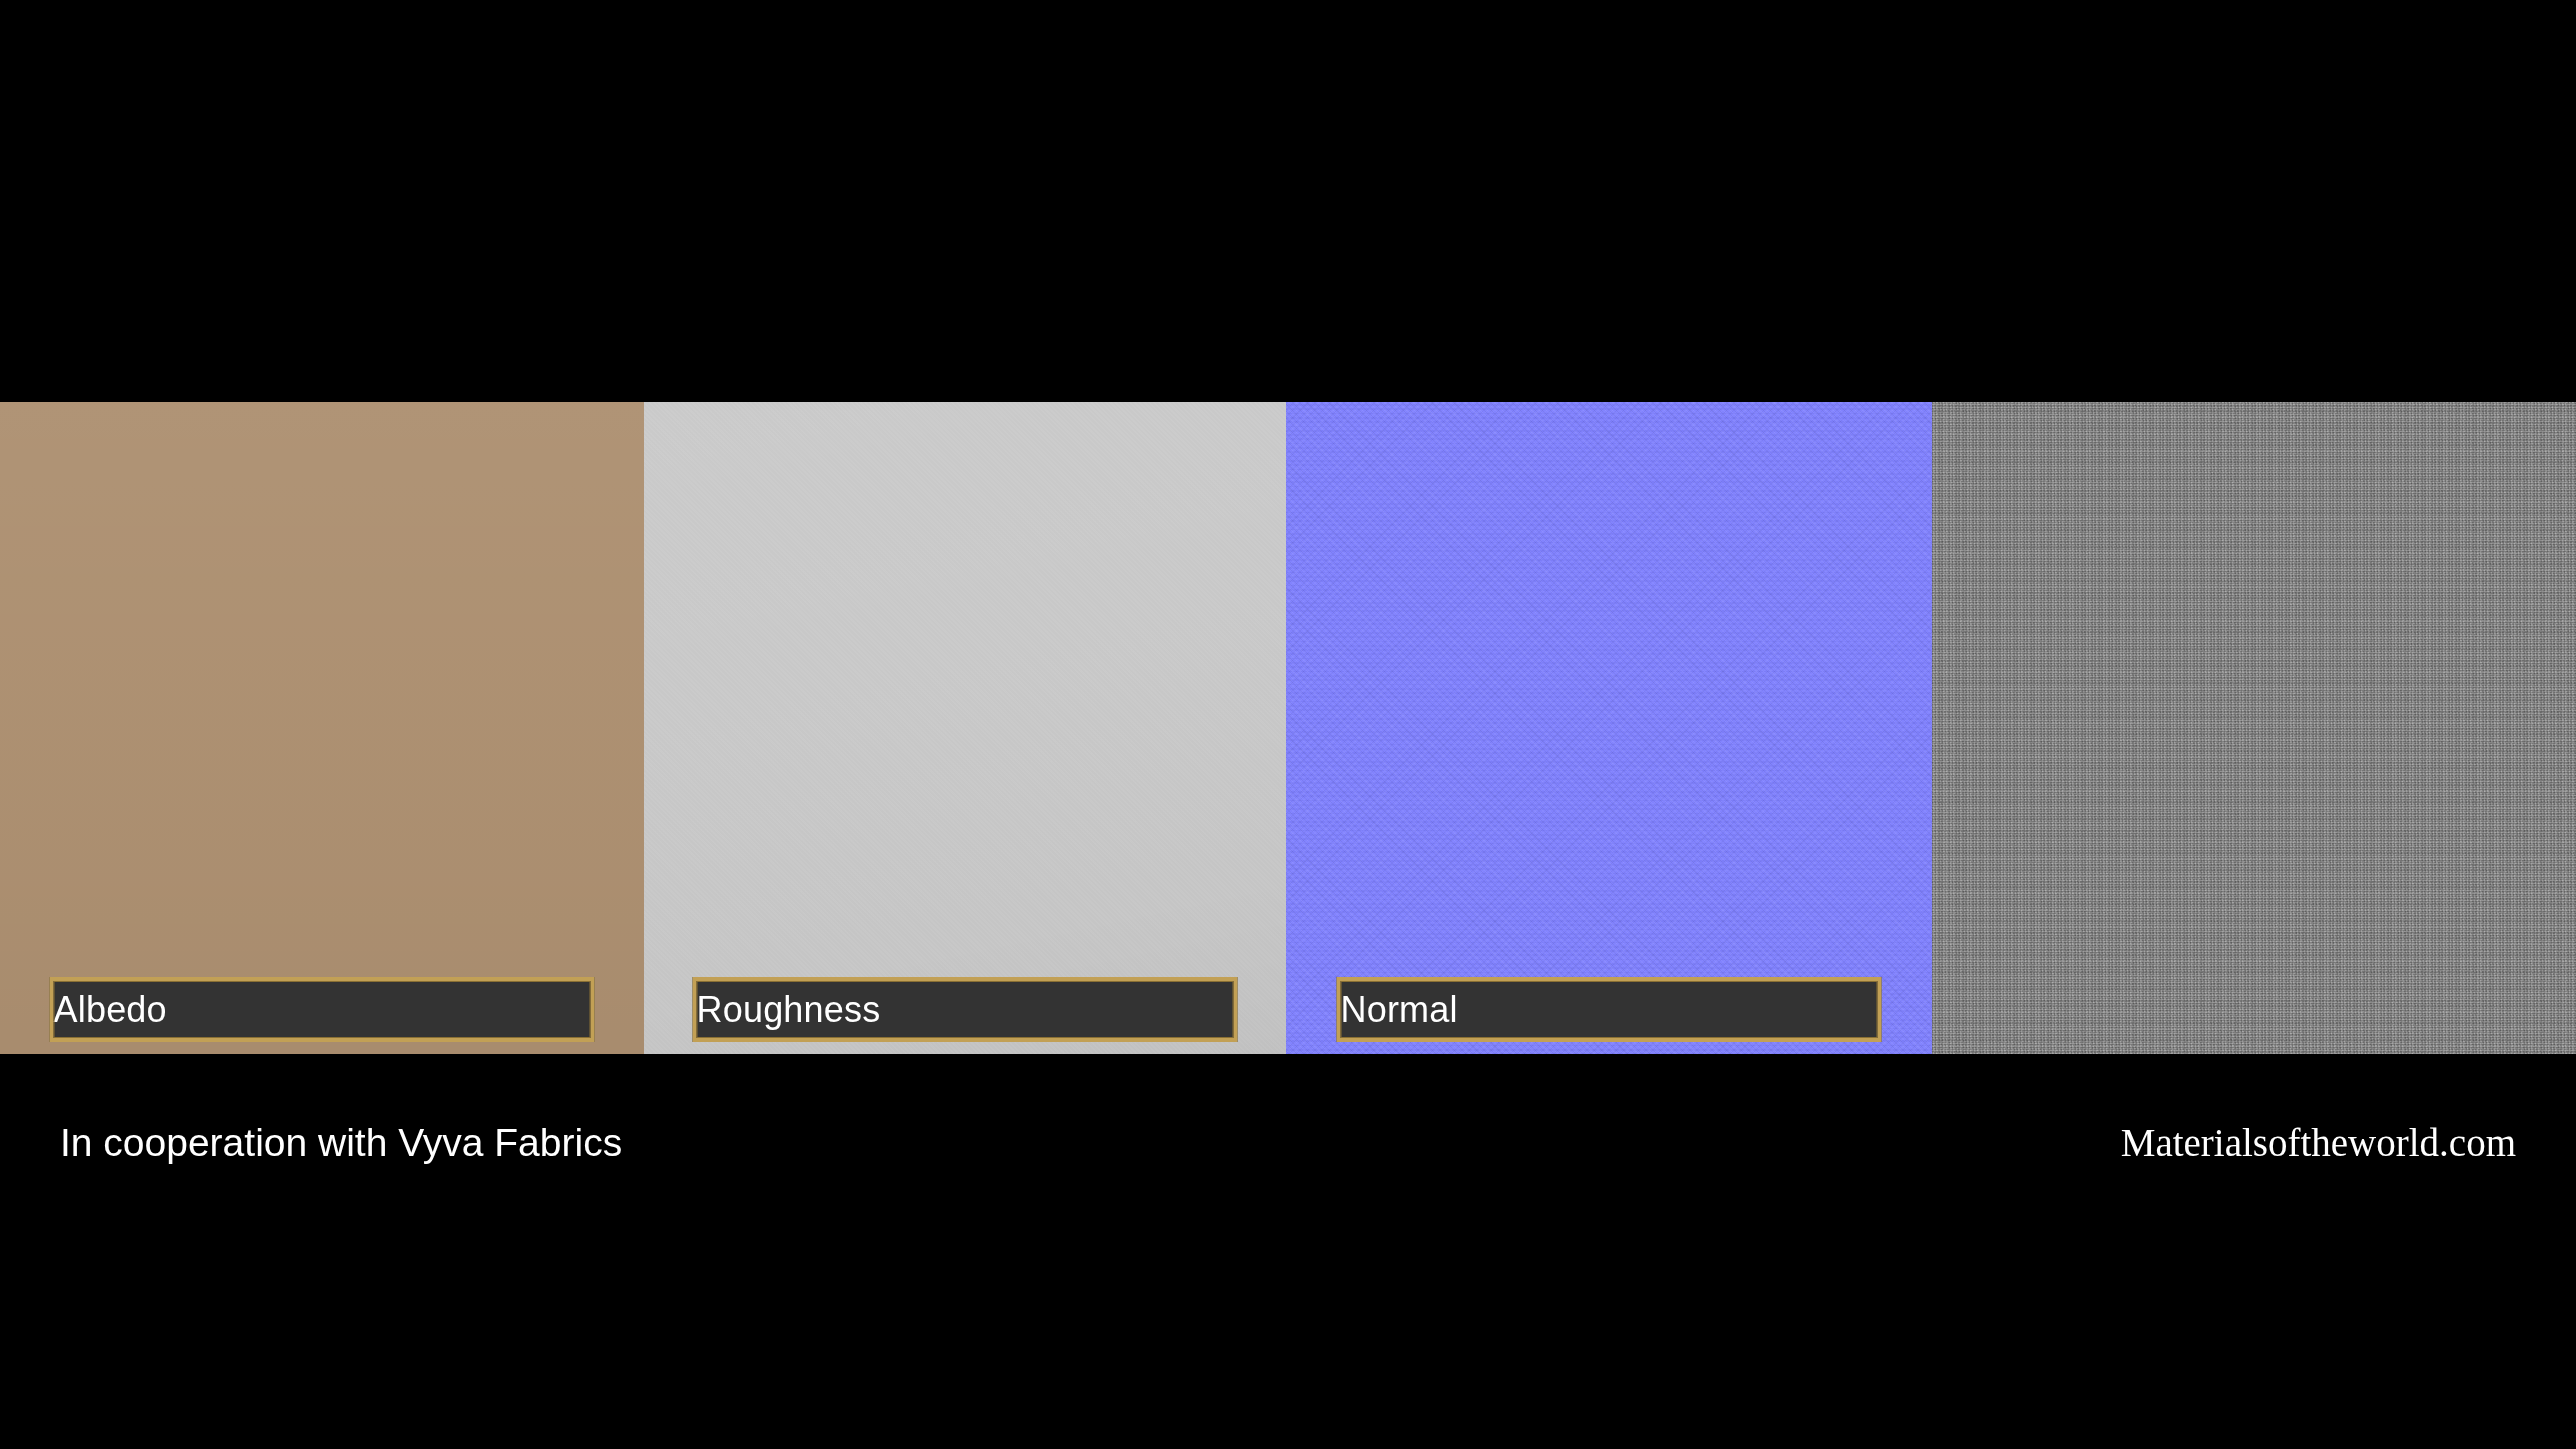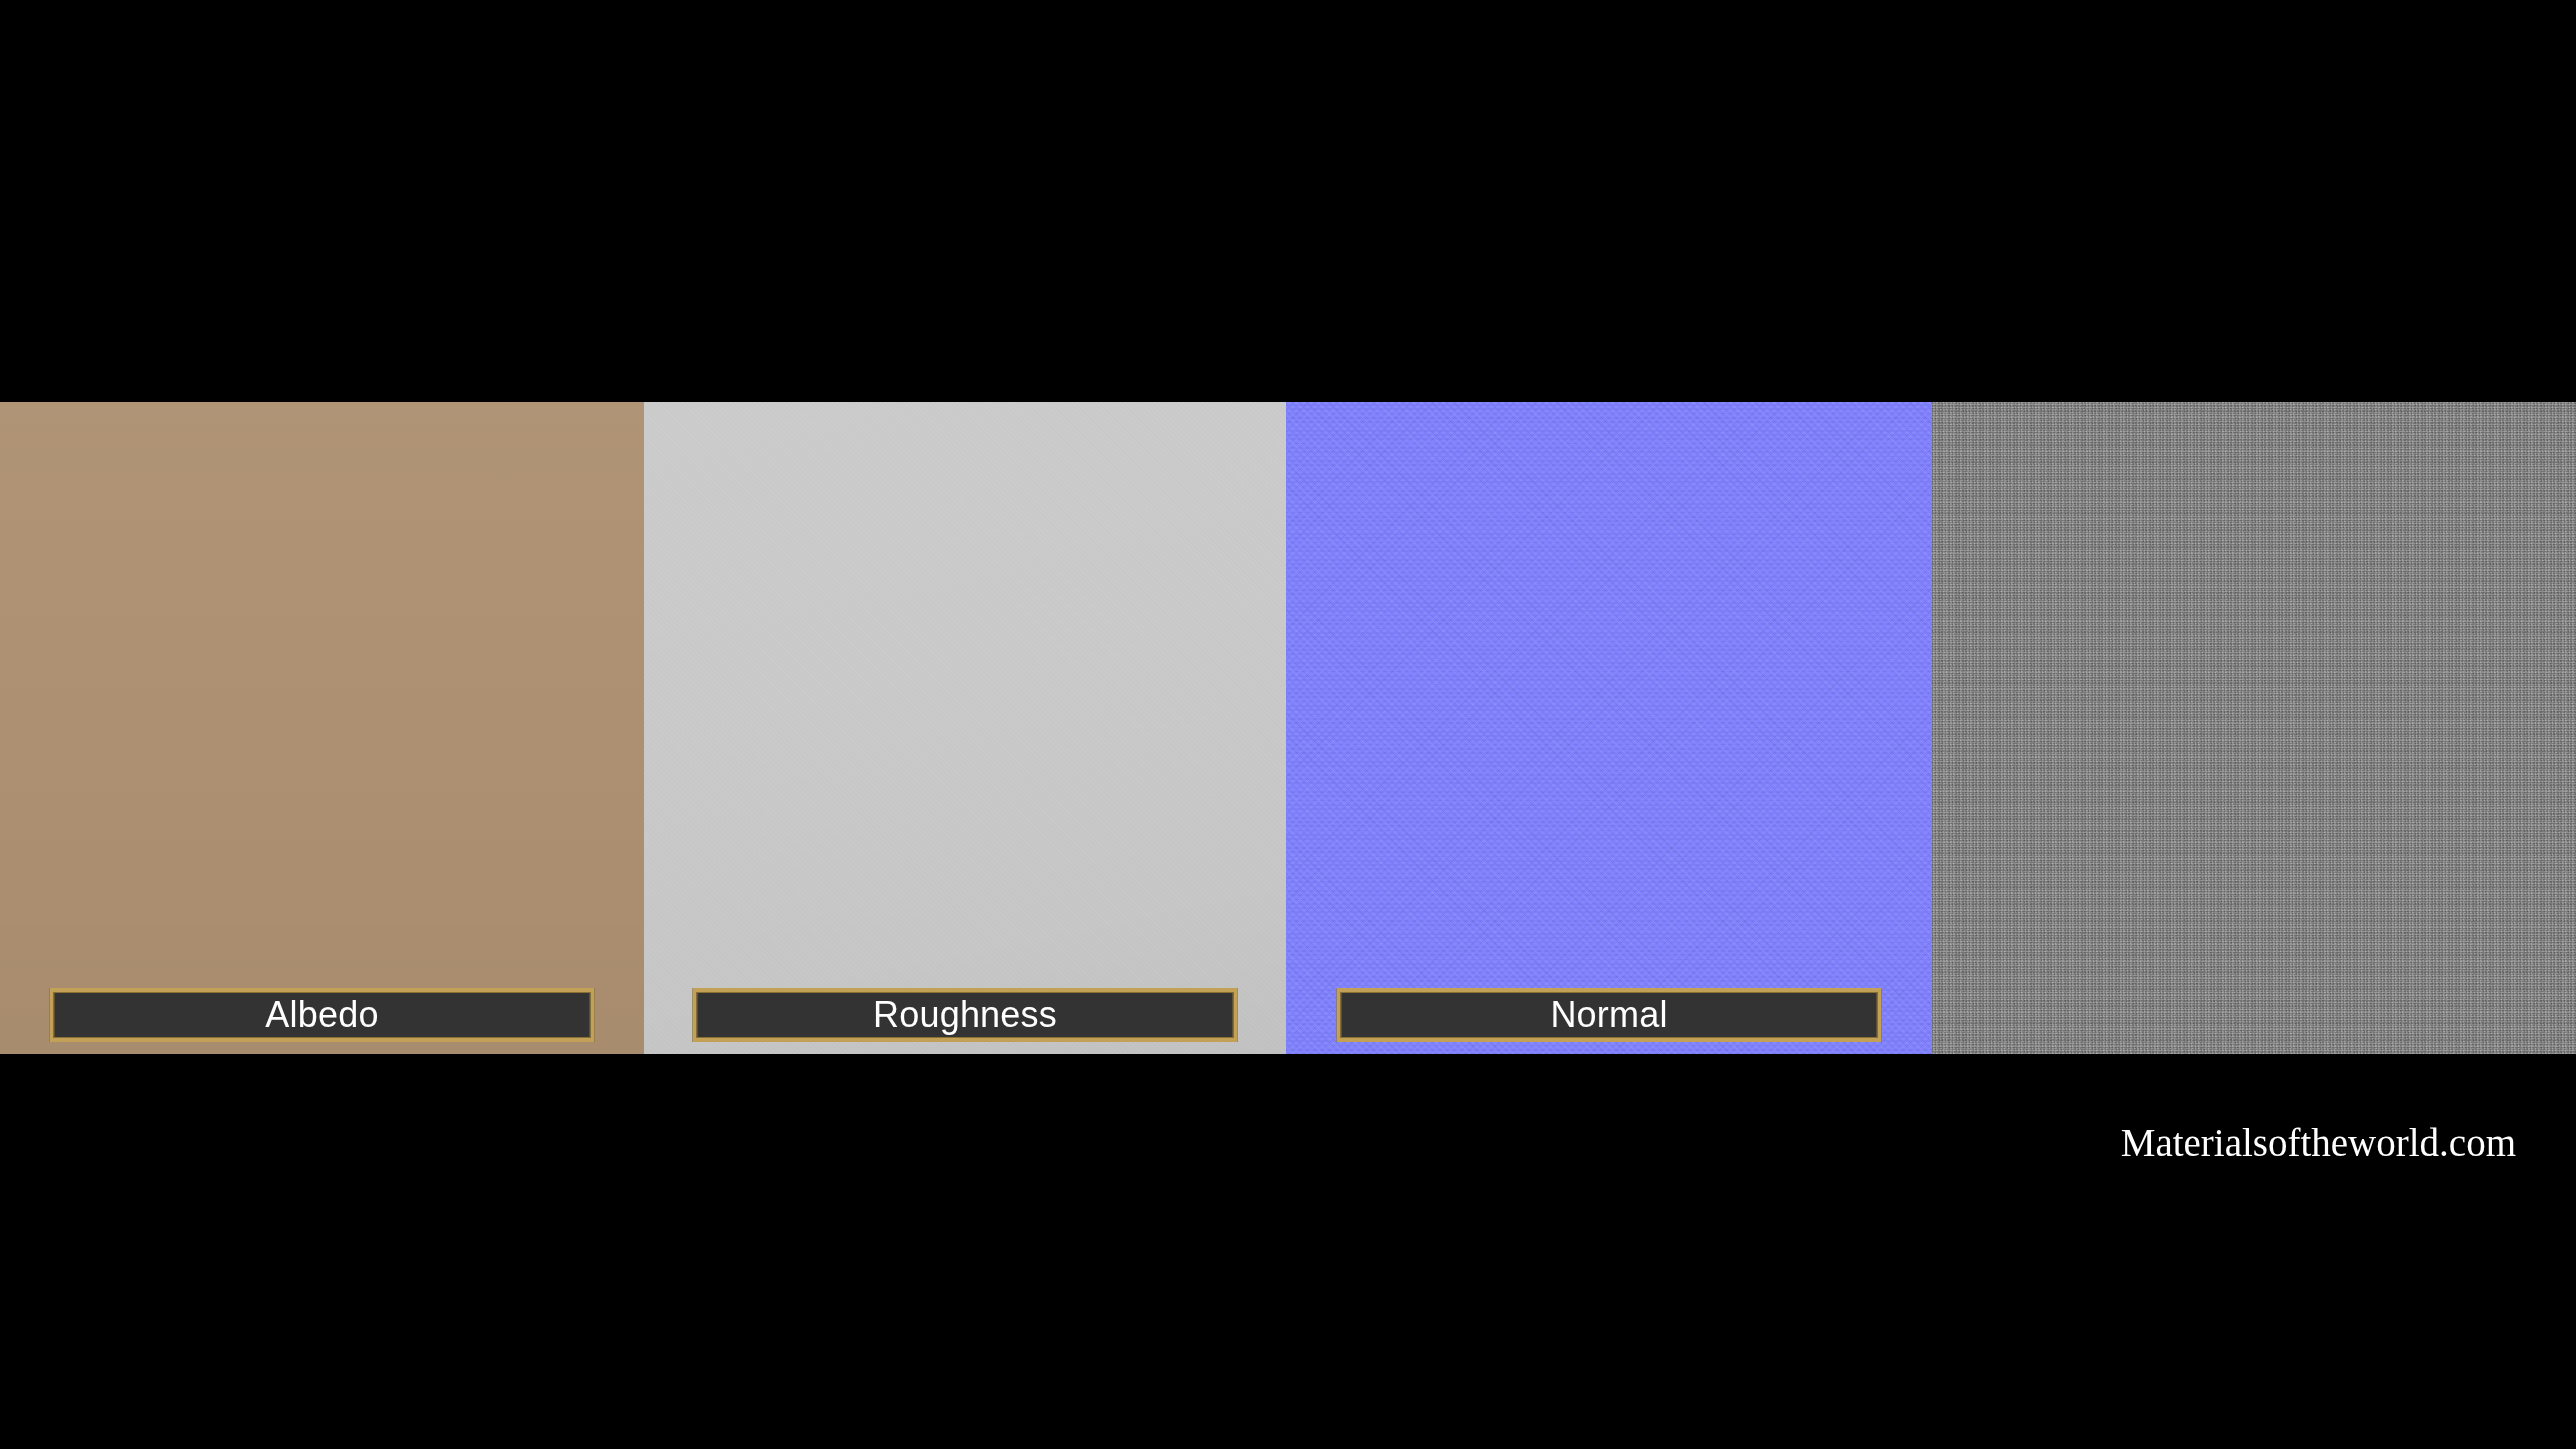--- a/index.html
+++ b/index.html
@@ -137,29 +137,29 @@
         rgba(0,0,0,0.055) 2.6px);
   }
 
   
   .map-label {
     position: absolute;
     bottom: 13px;
     left: 50%;
     transform: translateX(-50%);
     width: 545px;
-    height: 54px;
+    height: 65px;
     box-sizing: border-box;
     background: #333333;
     border: 4.3px solid #c2a055;
     outline: 0.9px solid #8a7034;
     outline-offset: -5.2px;
     display: flex;
     align-items: center;
-    justify-content: center;
+    justify-content: flex-start;
   }
 
   .map-label-text {
     color: #ffffff;
     font-size: 36px;
     font-weight: 400;
     line-height: 1;
     letter-spacing: 0.2px;
     white-space: nowrap;
   }
@@ -223,17 +223,18 @@
       </div>
     </div>
 
     <div class="map-panel" style="width:644px;">
       <div class="map-surface surface-displacement"></div>
     </div>
 
   </div>
 
   <div class="footer">
+    <div class="footer-credit">In cooperation with Vyva Fabrics</div>
     <div class="footer-site">Materialsoftheworld.com</div>
   </div>
 
 </div>
 
 
 </body></html>

